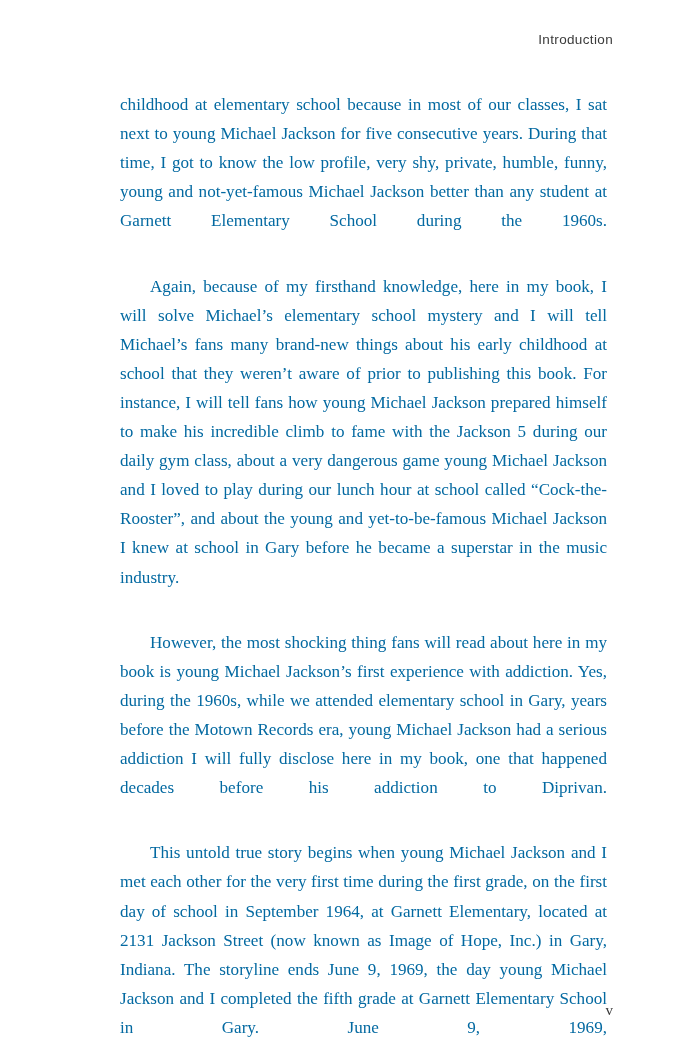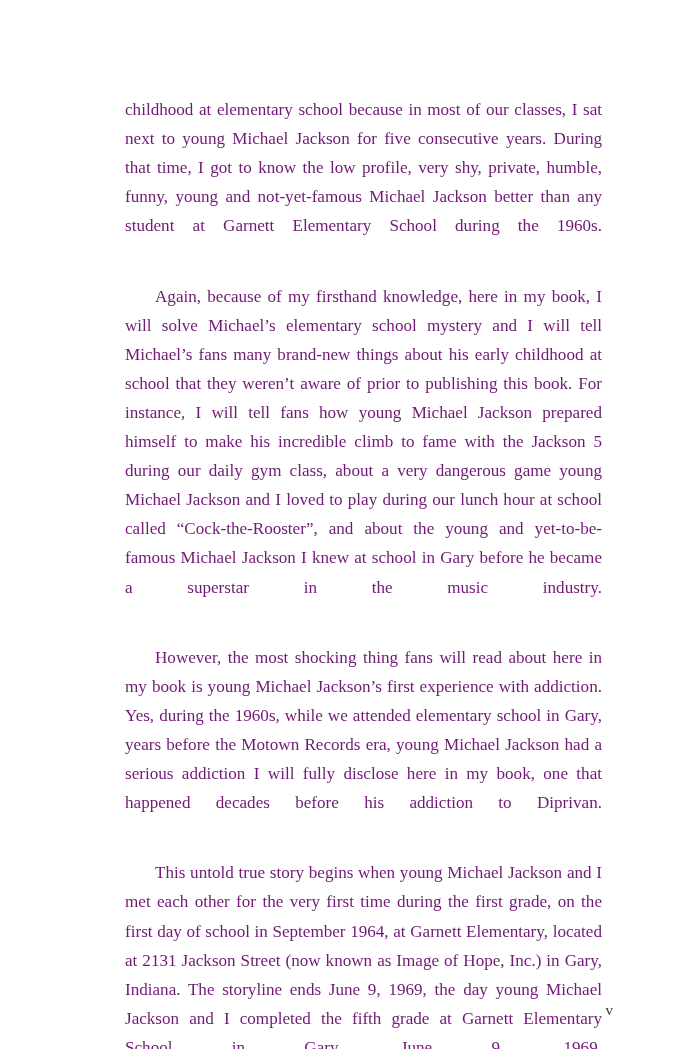--- a/index.html
+++ b/index.html
@@ -36,25 +36,25 @@
 
   
   .text-column {
     position: absolute;
     top: 83px;
     left: 113px;
     width: 501px;
   }
 
   .body-par {
-    margin: 12px;
+    margin: 7px;
     font-family: "Liberation Serif", "DejaVu Serif", serif;
     font-size: 17.1px;
     line-height: 29.1px;
-    color: #701a75;
+    color: #0369a1;
     text-align: justify;
     text-justify: inter-word;
     -webkit-hyphens: none;
     hyphens: none;
     word-spacing: 0.1px;
   }
 
   .body-par.indent {
     text-indent: 30px;
   }
@@ -77,20 +77,21 @@
     font-size: 15px;
     color: #3a3a3a;
     line-height: 1;
   }
 </style>
 </head>
 <body>
 
 <div class="page">
 
+  <div class="running-head">Introduction</div>
 
   <div class="text-column">
     <p class="body-par">childhood at elementary school because in most of our classes, I sat next to young Michael Jackson for five consecutive years. During that time, I got to know the low profile, very shy, private, humble, funny, young and not-yet-famous Michael Jackson better than any student at Garnett Elementary School during the 1960s.</p>
 
     <p class="body-par indent">Again, because of my firsthand knowledge, here in my book, I will solve Michael’s elementary school mystery and I will tell Michael’s fans many brand-new things about his early childhood at school that they weren’t aware of prior to publishing this book. For instance, I will tell fans how young Michael Jackson prepared himself to make his incredible climb to fame with the Jackson 5 during our daily gym class, about a very dangerous game young Michael Jackson and I loved to play during our lunch hour at school called “Cock-the-Rooster”, and about the young and yet-to-be-famous Michael Jackson I knew at school in Gary before he became a superstar in the music industry.</p>
 
     <p class="body-par indent">However, the most shocking thing fans will read about here in my book is young Michael Jackson’s first experience with addiction. Yes, during the 1960s, while we attended elementary school in Gary, years before the Motown Records era, young Michael Jackson had a serious addiction I will fully disclose here in my book, one that happened decades before his addiction to Diprivan.</p>
 
     <p class="body-par indent">This untold true story begins when young Michael Jackson and I met each other for the very first time during the first grade, on the first day of school in September 1964, at Garnett Elementary, located at 2131 Jackson Street (now known as Image of Hope, Inc.) in Gary, Indiana. The storyline ends June 9, 1969, the day young Michael Jackson and I completed the fifth grade at Garnett Elementary School in Gary. June 9, 1969,</p>
   </div>

